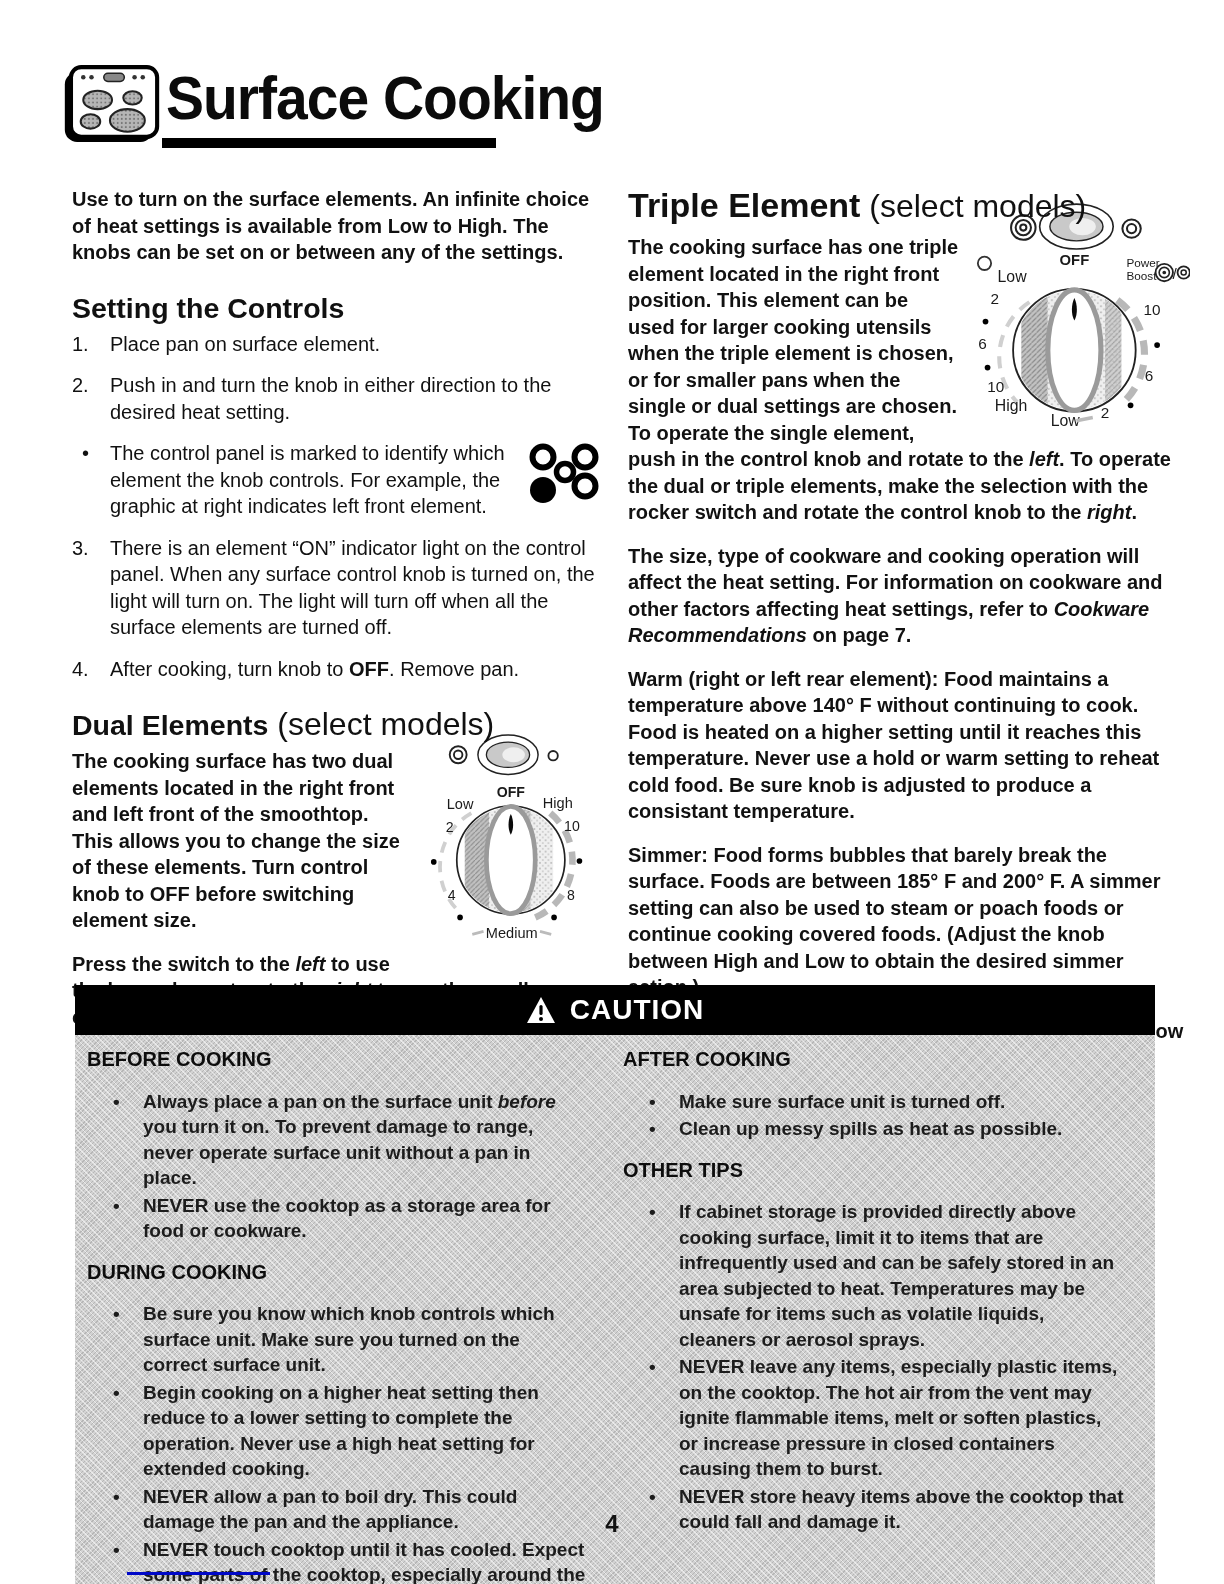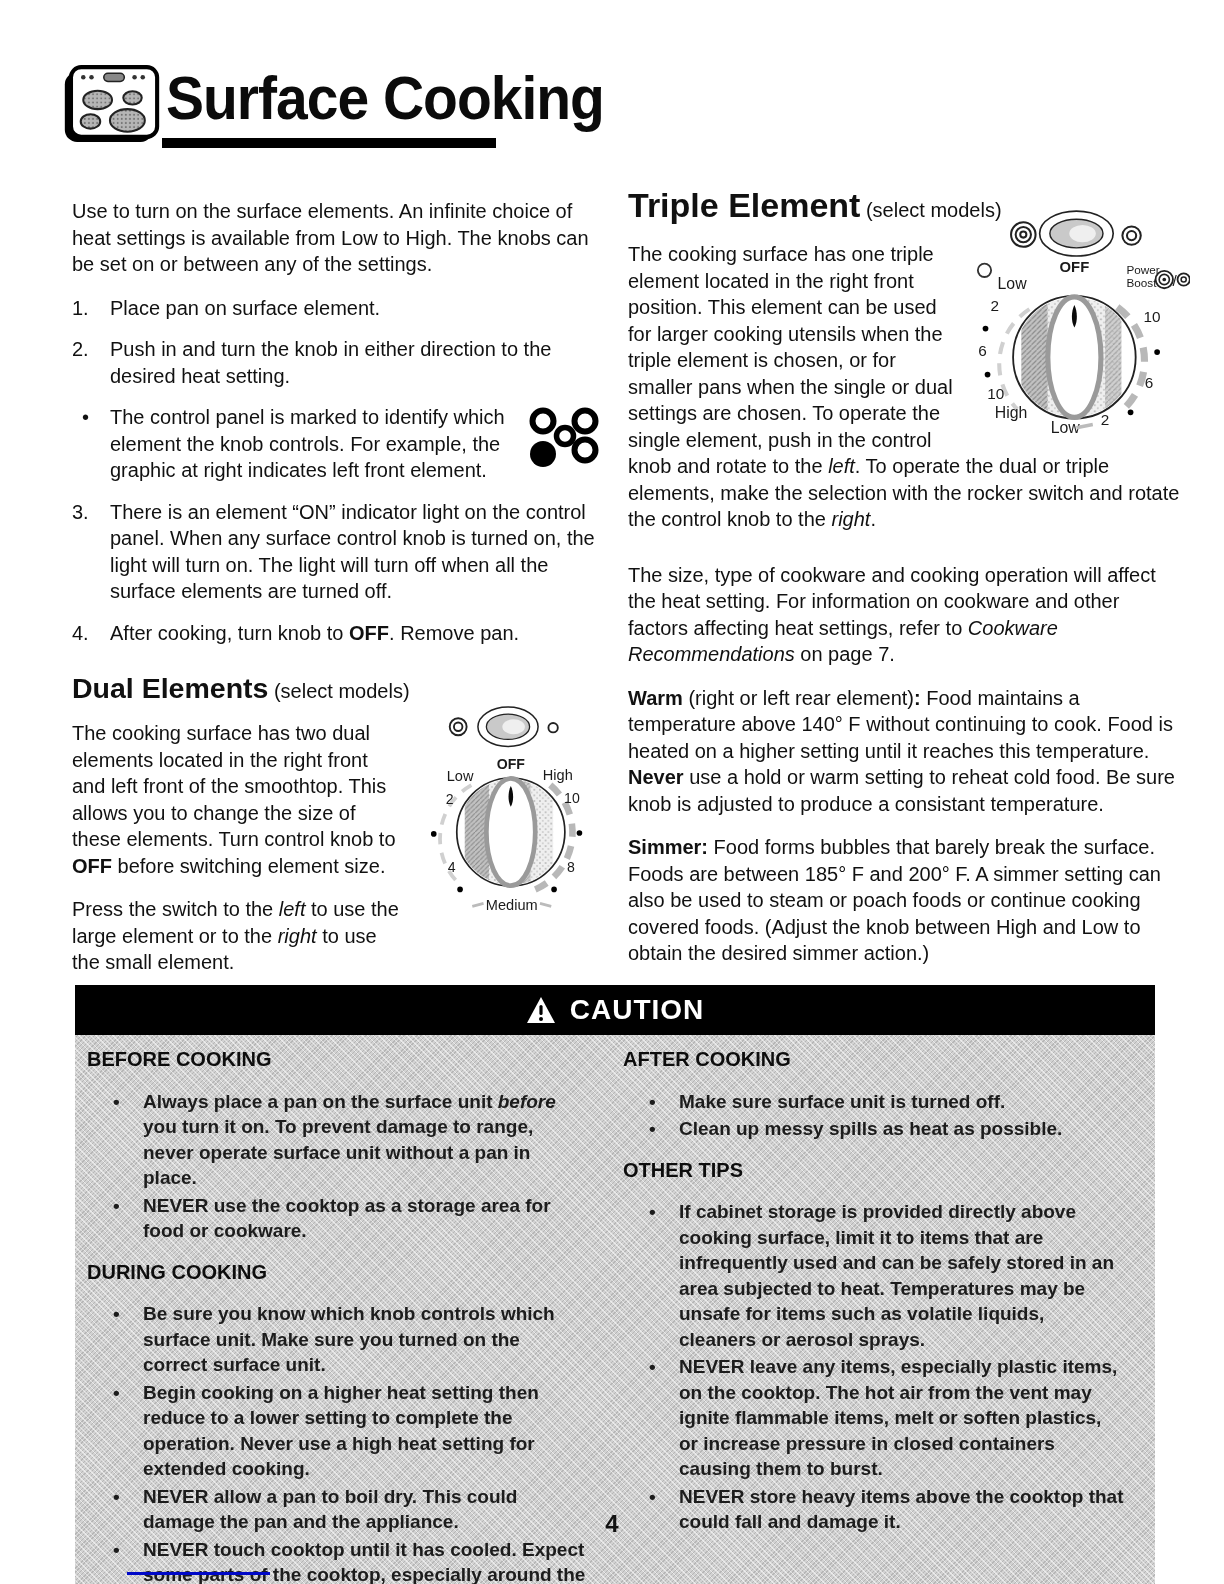--- a/index.html
+++ b/index.html
@@ -11,22 +11,22 @@
   .hdr-title{position:absolute;left:166px;top:62px;font-size:57px;font-weight:bold;
              letter-spacing:-1px;color:#0b0b0b;transform:scaleY(1.08);transform-origin:top left;}
   .hdr-underline{position:absolute;left:162px;top:138px;width:334px;height:10px;background:#000;}
 
   
   .col{position:absolute;top:186px;line-height:26.5px;font-size:20px;}
   .col-left{left:72px;width:530px;}
   .col-right{left:628px;width:556px;}
   .col h1{font-size:34px;line-height:38px;margin:0 0 9px 0;font-weight:bold;}
   .col h2{font-size:28.5px;line-height:33px;margin:26px 0 6px 0;font-weight:bold;}
-  .col h1 .select-models,.col h2 .select-models{font-weight:normal;font-size:20px;text-align:right;}
-  .col p{margin:12px 0 17px 0;}
+  .col h1 .select-models,.col h2 .select-models{font-weight:normal;font-size:32px;text-align:right;}
+  .col p{margin:0 0 17px 0;font-weight:bold;}
   ol.steps{margin:0;padding:0;list-style:none;}
   ol.steps>li{margin:0 0 15px 0;display:flex;}
   ol.steps .num{width:38px;flex:0 0 38px;}
   ol.steps .step-body{flex:1;}
   .sub-bullet{margin:15px 0 15px 10px;display:flex;}
   .sub-bullet .dot{width:28px;flex:0 0 28px;}
   .burner-graphic{float:right;width:76px;height:72px;margin:2px 0 0 10px;}
   .fig-dual{float:right;width:188px;height:243px;margin:-40px 0 4px 10px;}
   .fig-triple{float:right;width:220px;height:238px;margin:-34px -6px 6px 10px;}
 
@@ -75,20 +75,21 @@
     <ellipse cx="68" cy="33" rx="9" ry="6.5" fill="url(#bdots)" stroke="#222" stroke-width="2"></ellipse>
     <ellipse cx="27" cy="56" rx="9.5" ry="7" fill="url(#bdots)" stroke="#222" stroke-width="2"></ellipse>
     <ellipse cx="63" cy="55" rx="17" ry="11" fill="url(#bdots)" stroke="#222" stroke-width="2"></ellipse>
   </svg>
   <div class="hdr-title">Surface Cooking</div>
   <div class="hdr-underline"></div>
 
   <div class="col col-left">
     <p>Use to turn on the surface elements.  An infinite choice of heat settings is available from Low to High.  The knobs can be set on or between any of the settings.</p>
 
+    <h2>Setting the Controls</h2>
     <ol class="steps">
       <li>
         <span class="num">1.</span>
         <span class="step-body">Place pan on surface element.</span>
       </li>
       <li>
         <span class="num">2.</span>
         <span class="step-body">Push in and turn the knob in either direction to the desired heat setting.</span>
       </li>
     </ol>

